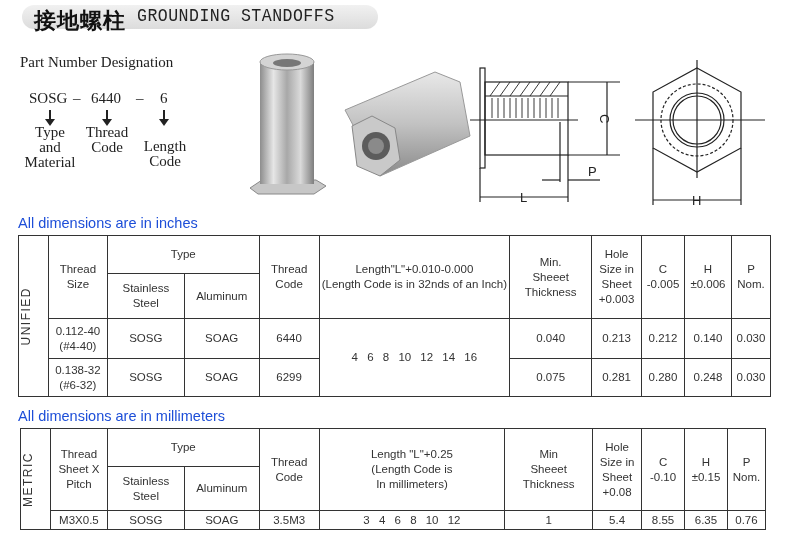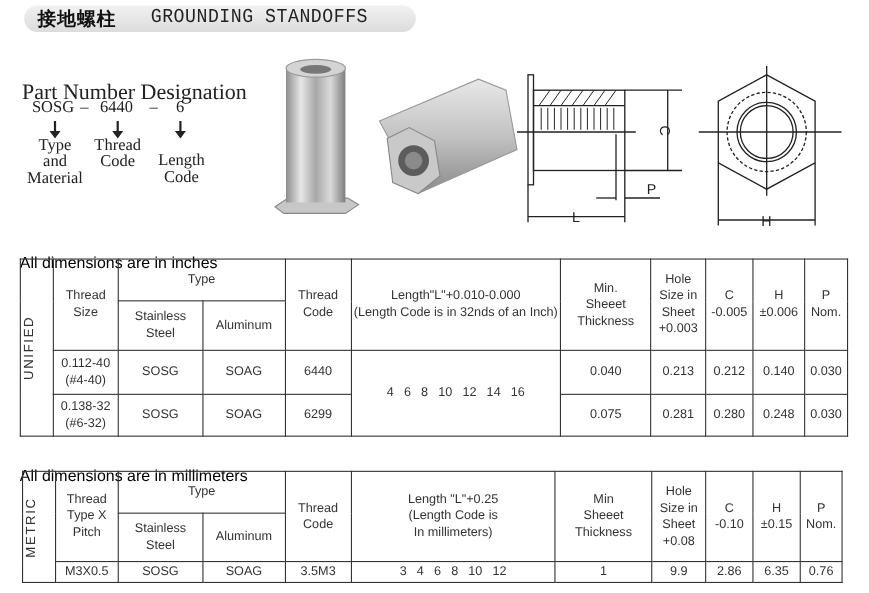--- a/index.html
+++ b/index.html
@@ -1,31 +1,31 @@
 <!DOCTYPE html>
 <html><head>
 <meta charset="utf-8">
 <style>
   html, body { margin:0; padding:0; background:#ffffff; }
   body { width:790px; height:539px; position:relative; overflow:hidden; font-family:"Liberation Sans", sans-serif; color:#222; }
 
   .title-bar { position:absolute; left:22px; top:5px; width:356px; height:24px; background:linear-gradient(#f1f1f1,#dcdcdc); border-radius:12px; }
-  .title-cn { position:absolute; left:34px; top:6px; font-family:"DejaVu Serif", serif; font-weight:bold; font-size:17px; color:#111; letter-spacing:1px; }
+  .title-cn { position:absolute; left:34px; top:6px; font-family:"DejaVu Serif", serif; font-weight:bold; font-size:22px; color:#111; letter-spacing:1px; }
   .title-en { position:absolute; left:137px; top:6px; font-family:"Liberation Mono", monospace; font-size:18px; color:#222; letter-spacing:0.5px; transform:scaleX(0.92); transform-origin:left; }
 
   .pn { position:absolute; font-family:"Liberation Serif", serif; color:#222; }
-  .pn-title { left:20px; top:73px; font-size:20px; }
+  .pn-title { left:20px; top:54px; font-size:15px; }
   .pn-code { top:90px; font-size:15px; }
   .pn-lbl { font-size:15px; line-height:15px; text-align:center; }
   .arrow { position:absolute; width:2px; background:#222; }
   .arrow::after { content:""; position:absolute; left:-4px; bottom:-6px; border-left:5px solid transparent; border-right:5px solid transparent; border-top:7px solid #222; }
 
   .photo { position:absolute; }
 
-  .note { position:absolute; left:18px; font-size:14.5px; color:#000000;margin-top:17px; }
+  .note { position:absolute; left:18px; font-size:14.5px; color:#1d4ed8; }
 
   table.spec { position:absolute; border-collapse:collapse; font-size:11.5px; color:#333; }
   table.spec td { border:1.2px solid #333; text-align:center; vertical-align:middle; padding:0; line-height:15px; }
   .vlabel { writing-mode:vertical-rl; transform:rotate(180deg); letter-spacing:1.5px; font-size:12px; }
   .lc { word-spacing:6px; }
 </style>
 </head>
 <body>
 
 <div class="title-bar"></div>
@@ -253,21 +253,21 @@
       <col style="width:43px">
       <col style="width:38px">
   </colgroup>
   <tbody>
       <tr style="height:38px;">
     <td rowspan="3">
           <div class="vlabel">METRIC</div>
         </td>
     <td rowspan="2">
           <div>Thread</div>
-          <div>Type X</div>
+          <div>Sheet X</div>
           <div>Pitch</div>
         </td>
     <td colspan="2">Type</td>
     <td rowspan="2">
           <div>Thread</div>
           <div>Code</div>
         </td>
     <td rowspan="2">
           <div>Length "L"+0.25</div>
           <div>(Length Code is</div>
@@ -304,19 +304,19 @@
         </td>
     <td>Aluminum</td>
   </tr>
   <tr style="height:19px;">
     <td>M3X0.5</td>
     <td>SOSG</td>
     <td>SOAG</td>
     <td>3.5M3</td>
     <td class="lc">3 4 6 8 10 12</td>
     <td>1</td>
-    <td>9.9</td>
-    <td>2.86</td>
+    <td>5.4</td>
+    <td>8.55</td>
     <td>6.35</td>
     <td>0.76</td>
   </tr>
 </tbody>
   </table>
 
 </body></html>

